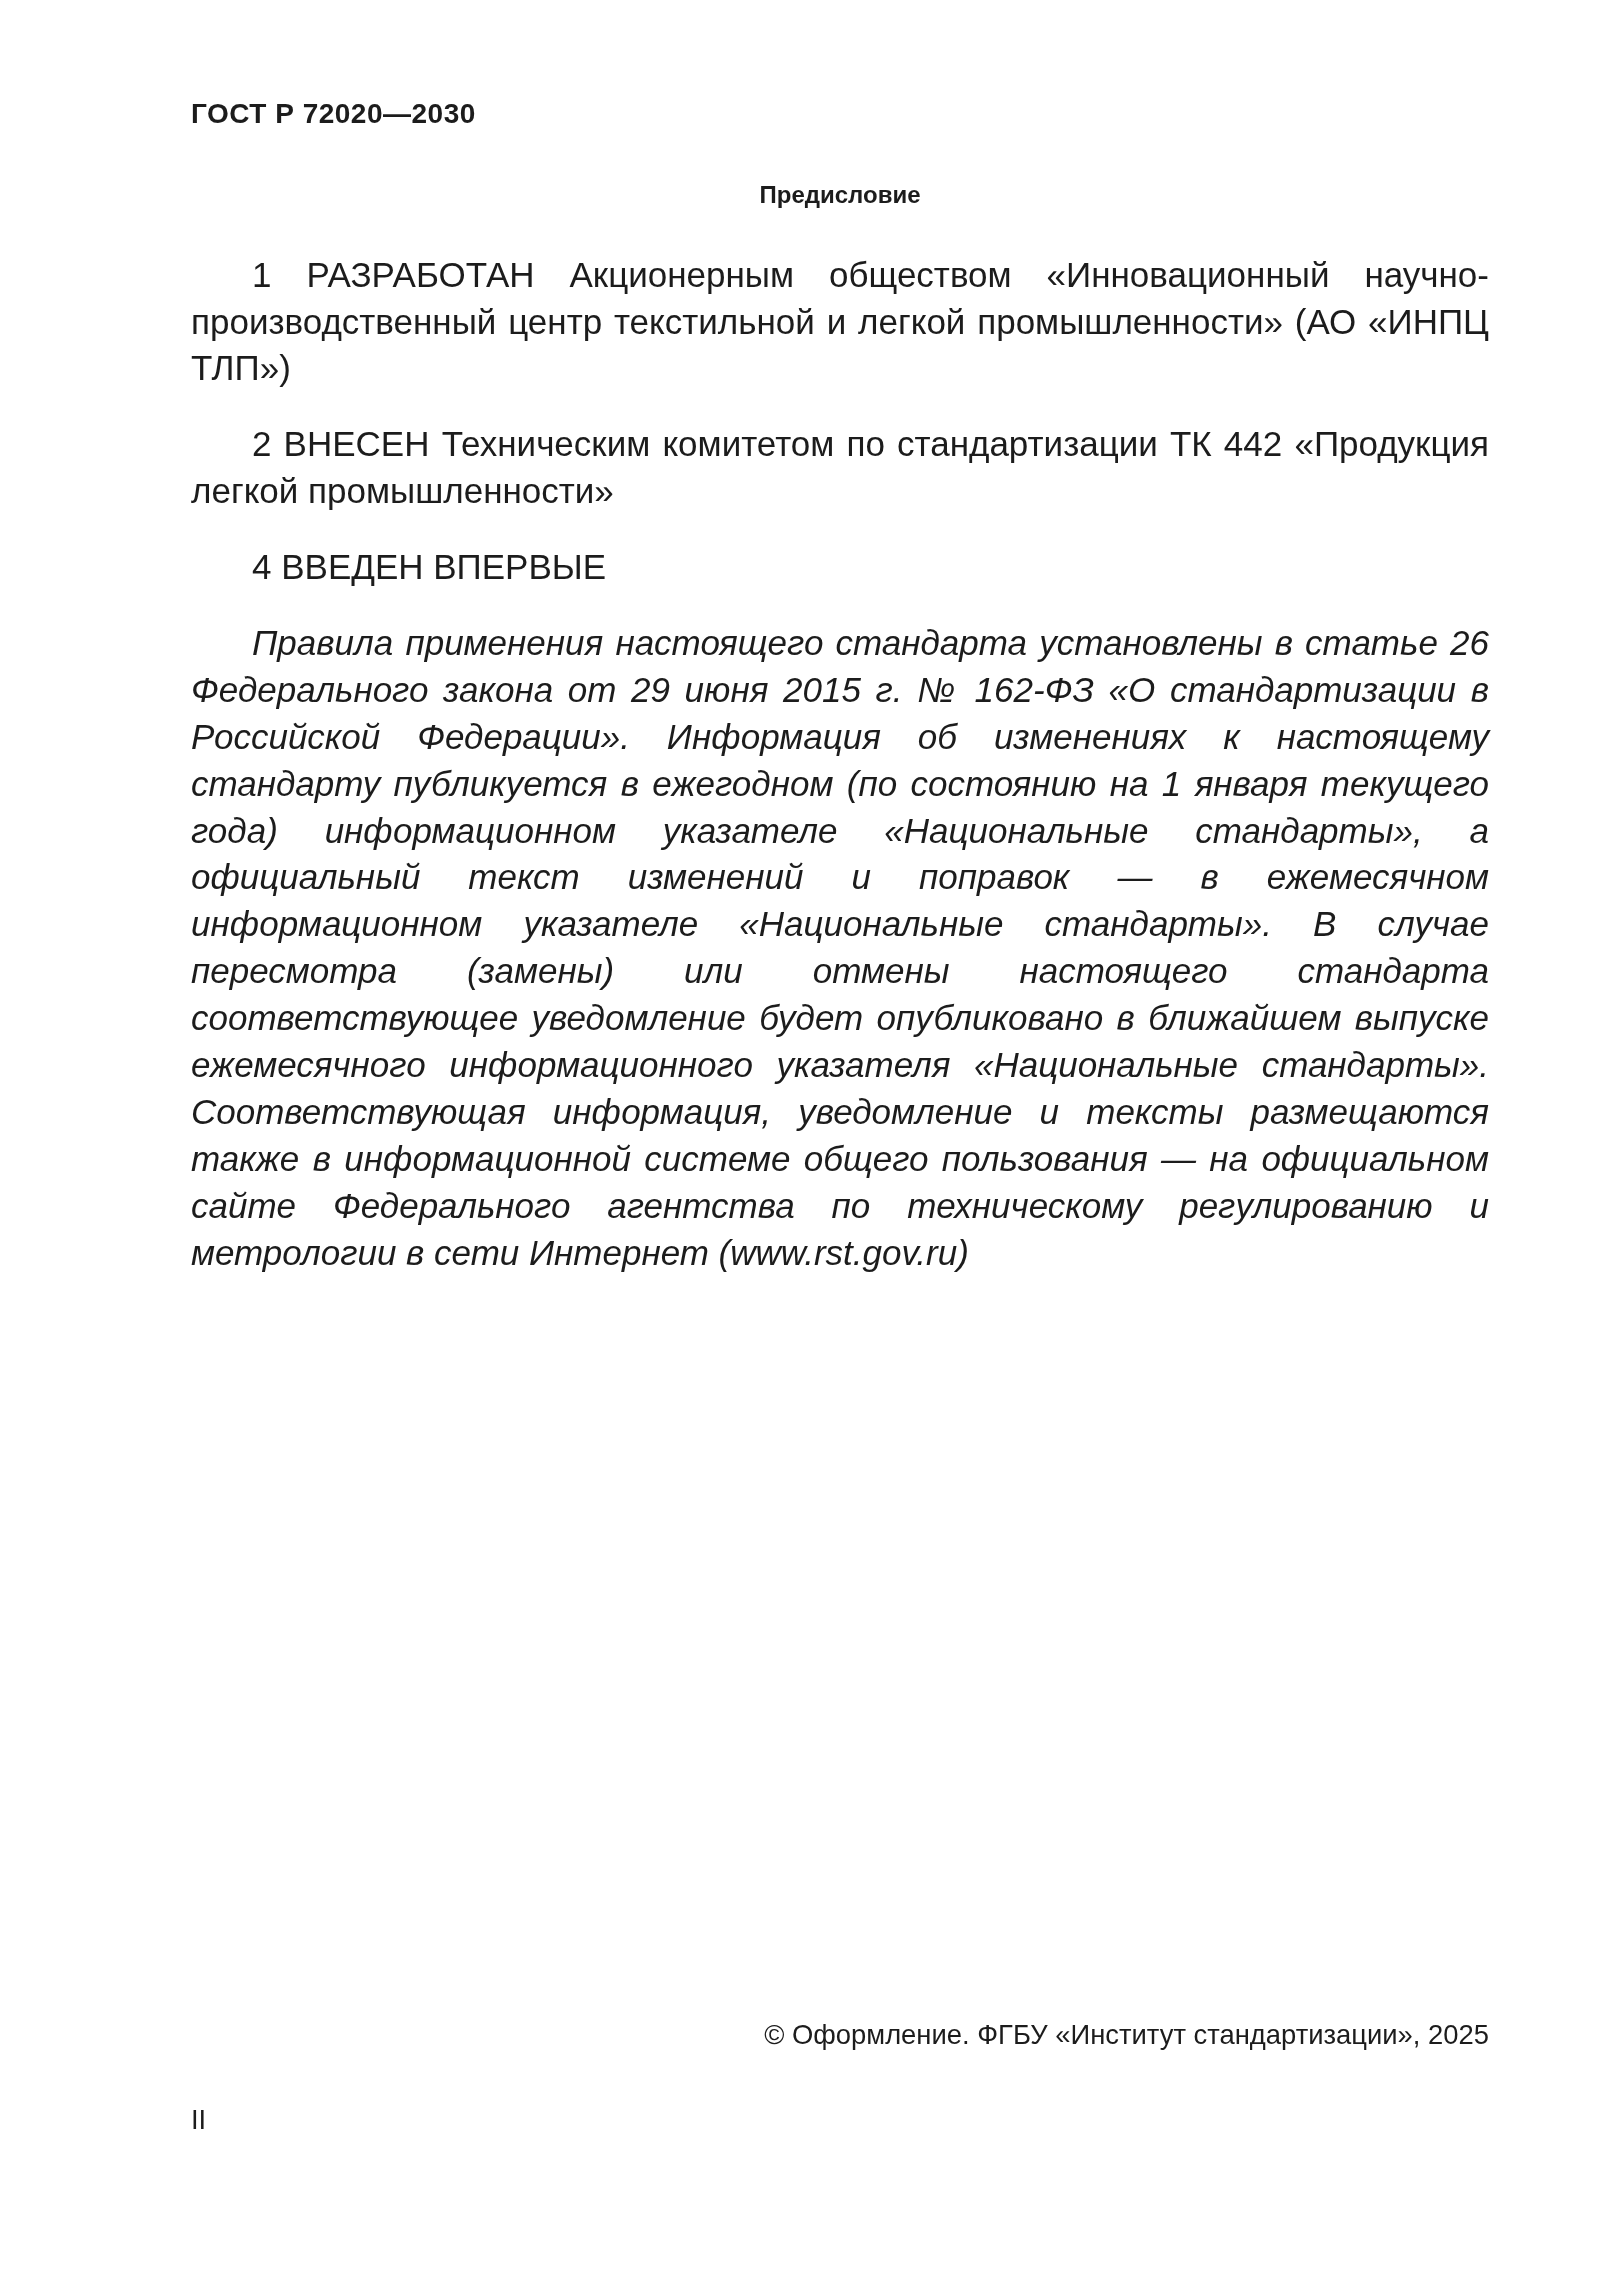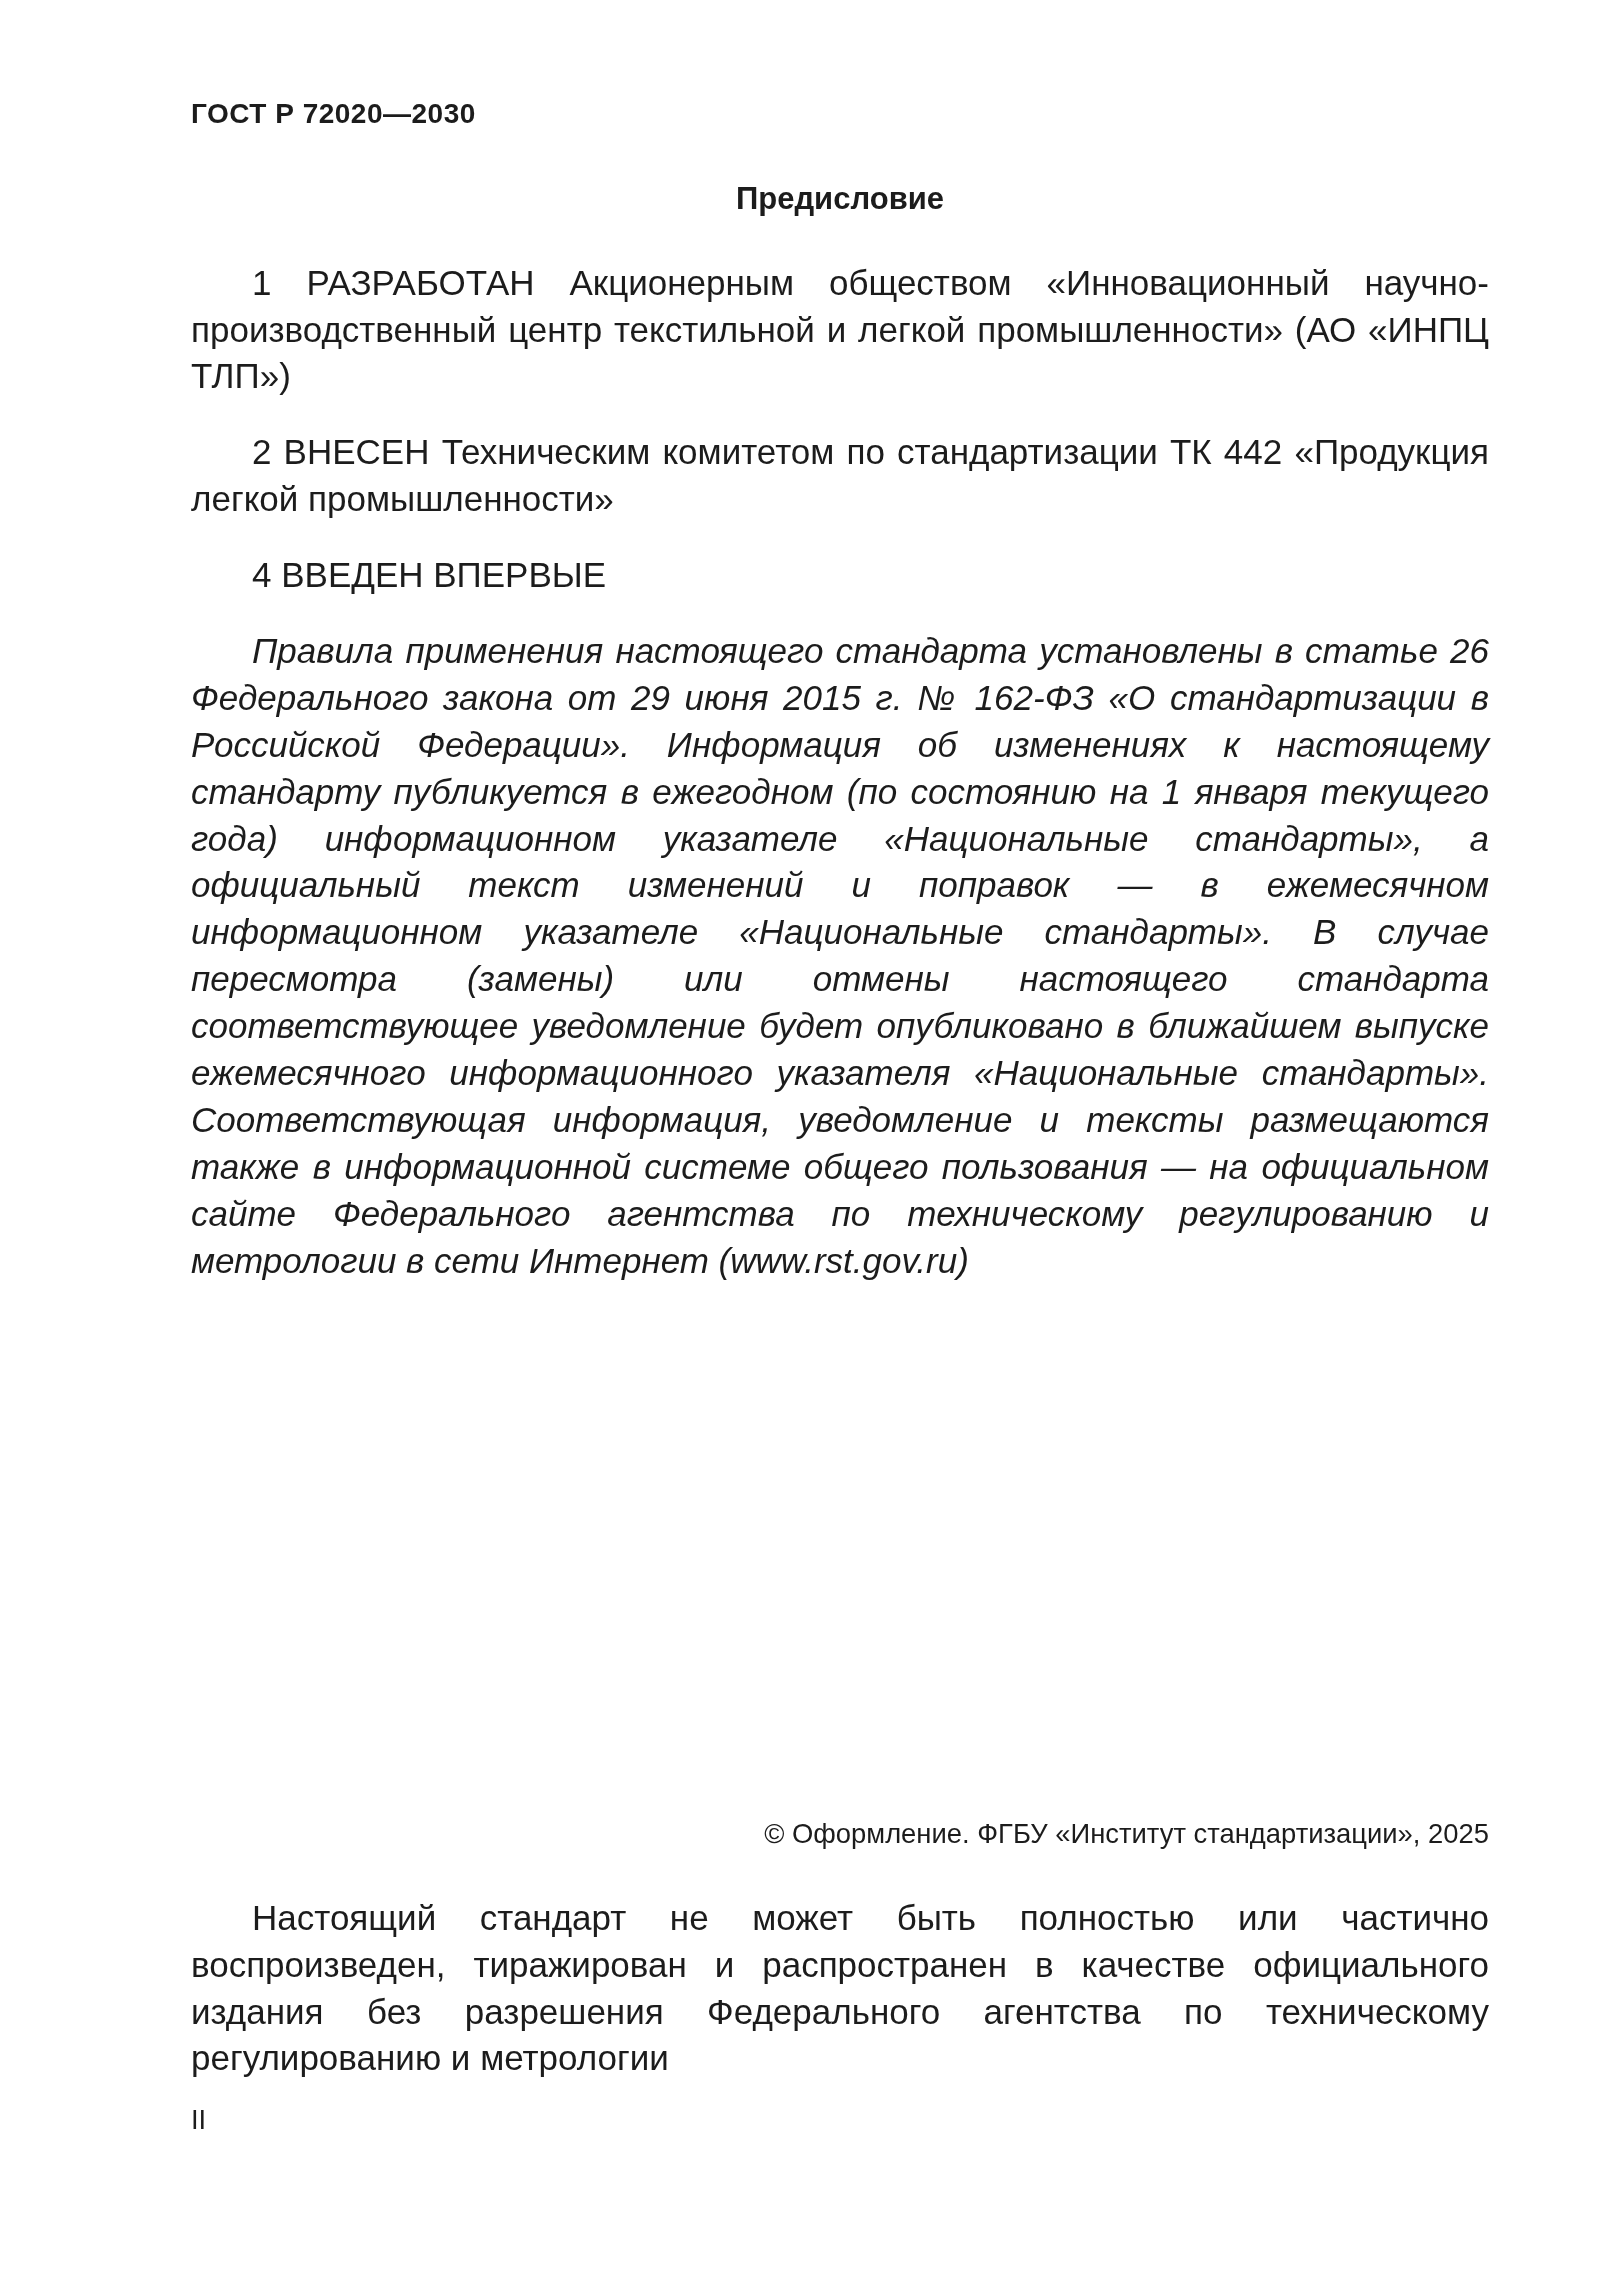--- a/index.html
+++ b/index.html
@@ -20,21 +20,21 @@
     position: relative;
     overflow: hidden;
   }
   .doc-header {
     font-size: 28px;
     font-weight: bold;
     letter-spacing: 0.5px;
     margin: 0 0 37px 0;
   }
   .doc-title {
-    font-size: 31px;
+    font-size: 24px;
     font-weight: bold;
     text-align: center;
     margin: 13.7px 0 43px 0;
   }
   p.body-par {
     font-size: 35px;
     line-height: 1.34;
     text-align: justify;
     text-indent: 61px;
     margin: 0 0 29px 0;
@@ -77,20 +77,17 @@
   </div>
 
   <div class="legal-note">
     <p class="body-par">Правила применения настоящего стандарта установлены в статье 26 Федерального закона от 29 июня 2015 г. № 162-ФЗ «О стандартизации в Российской Федерации». Информация об изменениях к настоящему стандарту публикуется в ежегодном (по состоянию на 1 января текущего года) информационном указателе «Национальные стандарты», а официальный текст изменений и поправок — в ежемесячном информационном указателе «Национальные стандарты». В случае пересмотра (замены) или отмены настоящего стандарта соответствующее уведомление будет опубликовано в ближайшем выпуске ежемесячного информационного указателя «Национальные стандарты». Соответствующая информация, уведомление и тексты размещаются также в информационной системе общего пользования — на официальном сайте Федерального агентства по техническому регулированию и метрологии в сети Интернет (www.rst.gov.ru)</p>
   </div>
 
   <div class="spacer"></div>
 
   <div class="copyright-line">© Оформление. ФГБУ «Институт стандартизации», 2025</div>
 
-  <div class="repro-notice">
-    <p class="body-par">Настоящий стандарт не может быть полностью или частично воспроизведен, тиражирован и распространен в качестве официального издания без разрешения Федерального агентства по техническому регулированию и метрологии</p>
-  </div>
 
   <div class="page-number">II</div>
 
 </div>
 
 
 </body></html>

